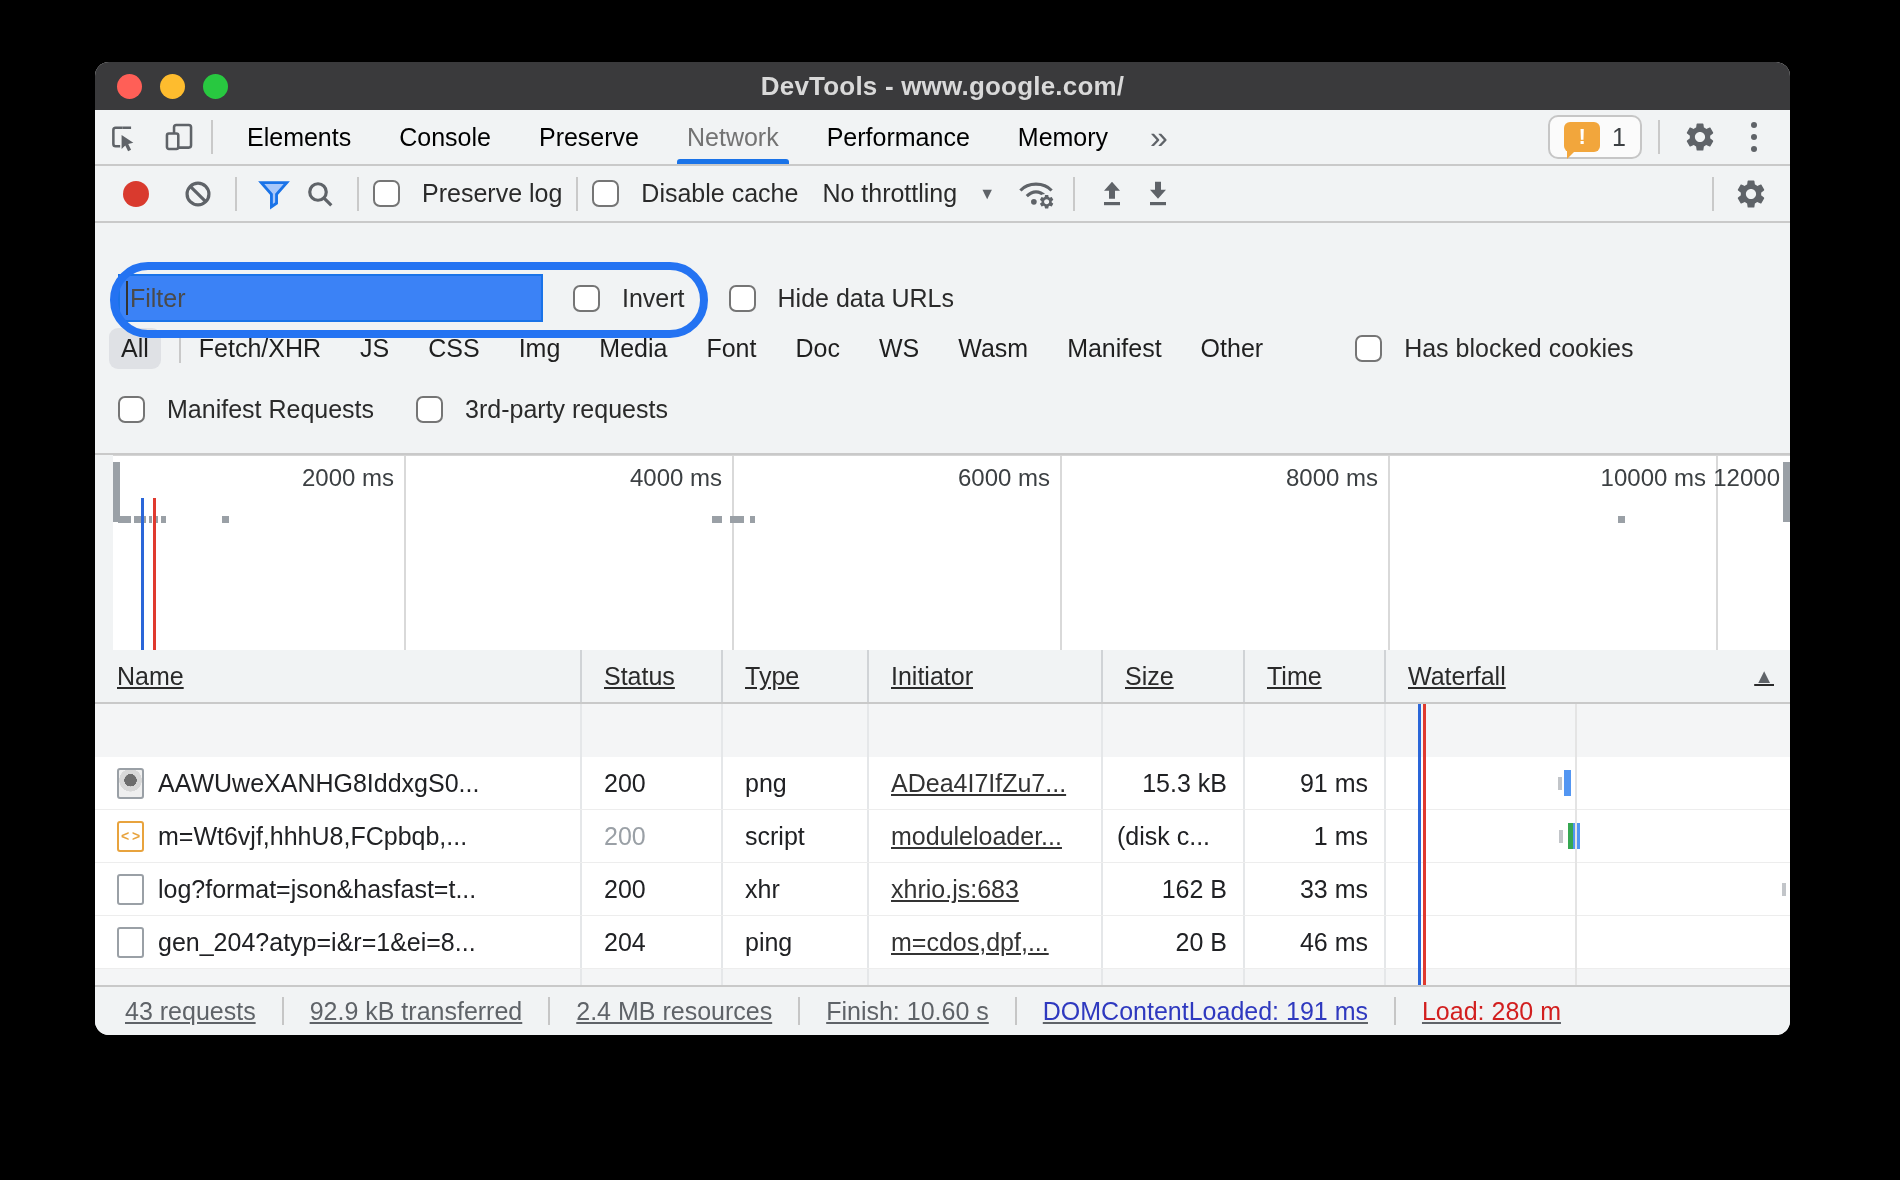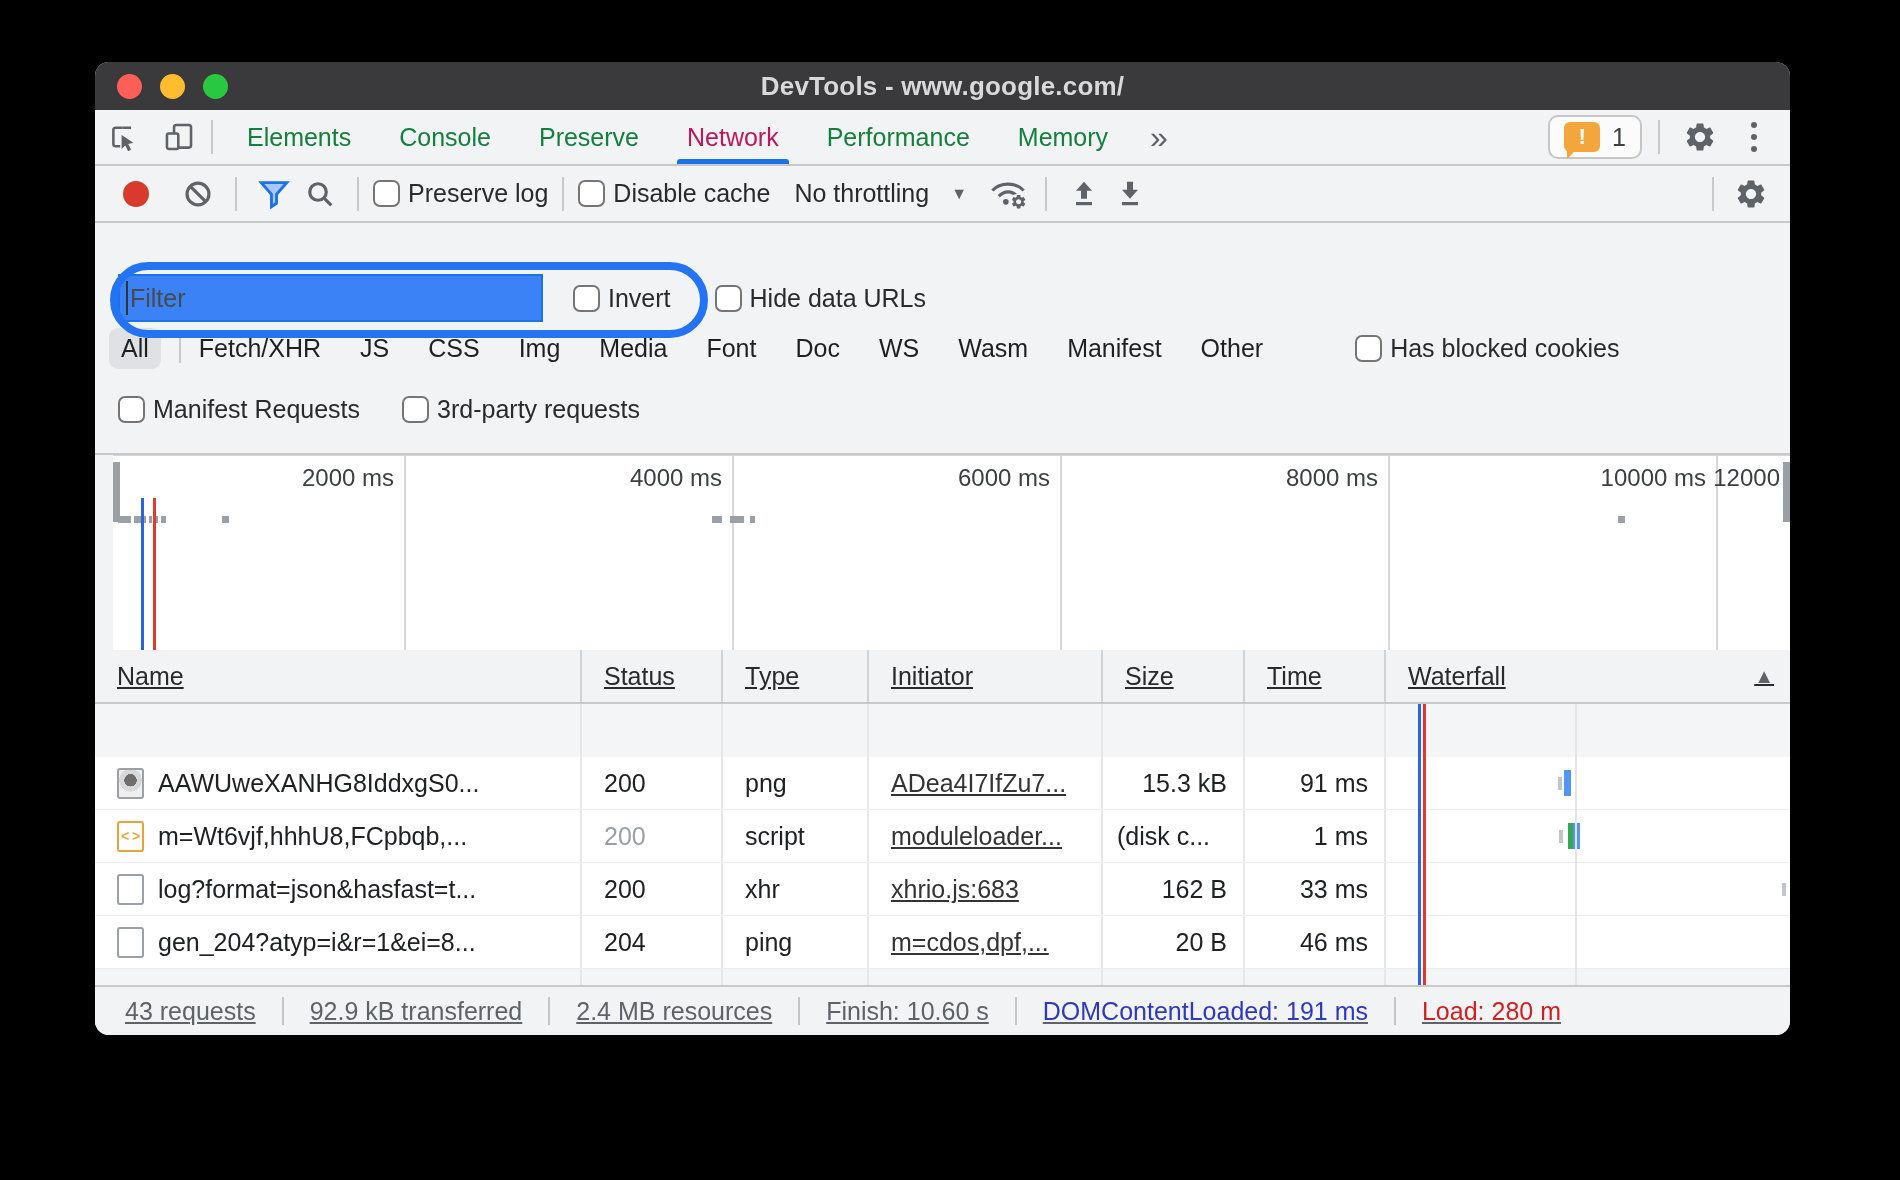--- a/index.html
+++ b/index.html
@@ -17,22 +17,22 @@
   .tl.red{ background:#ff5f57; } .tl.yellow{ background:#febc2e; } .tl.green{ background:#28c840; }
   .win-title { position:absolute; left:0; right:0; text-align:center; color:#d9d9d9;
     font-size:26px; font-weight:bold; letter-spacing:.2px; }
 
   
   .tabbar { height:56px; display:flex; align-items:stretch; border-bottom:2px solid #c9c9c9;
     background:#f1f3f4; flex:0 0 auto; position:relative; }
   .icon-btn { display:flex; align-items:center; justify-content:center; width:56px; color:#5f6368; }
   .vsep { width:2px; background:#c9c9c9; margin:10px 4px; }
   .tabs { display:flex; align-items:stretch; margin-left:6px; }
-  .tab { display:flex; align-items:center; padding:0 24px; font-size:25px; color:#15803d; position:relative; }
-  .tab.active { color:#be185d; }
+  .tab { display:flex; align-items:center; padding:0 24px; font-size:25px; color:#000000; position:relative; }
+  .tab.active { color:#737373; }
   .tab.active::after { content:""; position:absolute; left:14px; right:14px; bottom:0;
     height:5px; background:#1a73e8; border-radius:3px 3px 0 0; }
   .tab-more { display:flex; align-items:center; padding:0 18px; color:#5f6368; font-size:32px; }
   .tabbar-right { margin-left:auto; display:flex; align-items:center; padding-right:10px; }
   .err-badge { display:flex; align-items:center; gap:12px; border:2px solid #c6c6c6; border-radius:10px;
     height:44px; padding:0 14px; background:#fbfbfb; margin-right:16px; }
   .bubble { position:relative; width:36px; height:30px; background:#f2a63c; border-radius:6px;
     color:#fff; font-weight:bold; font-size:22px; display:flex; align-items:center; justify-content:center; }
   .bubble::after { content:""; position:absolute; left:3px; bottom:-7px; border:6px solid transparent;
     border-top-color:#f2a63c; border-left-color:#f2a63c; }
@@ -40,21 +40,21 @@
   .dots { display:flex; flex-direction:column; gap:6px; align-items:center; justify-content:center; width:52px; }
   .dots i { width:6px; height:6px; border-radius:50%; background:#5f6368; }
 
   
   .toolbar { height:57px; display:flex; align-items:center; border-bottom:2px solid #c9c9c9;
     background:#f1f3f4; padding:0 16px; flex:0 0 auto; }
   .record-dot { width:26px; height:26px; border-radius:50%; background:#d93a2e; margin:0 26px 0 12px; }
   .tool-ic { display:flex; align-items:center; justify-content:center; width:46px; color:#5f6368; }
   .tb-sep { width:2px; height:34px; background:#c9c9c9; margin:0 14px; }
   .cb { width:27px; height:27px; border:2.5px solid #757575; border-radius:7px; background:#fff; flex:0 0 auto; }
-  .cb-row { display:flex; align-items:center; gap:8px; font-size:25px; color:#2a2a2a; white-space:nowrap; }
+  .cb-row { display:flex; align-items:center; gap:22px; font-size:25px; color:#2a2a2a; white-space:nowrap; }
   .throttle { display:flex; align-items:center; gap:22px; margin:0 18px 0 24px; font-size:25px; color:#2a2a2a; }
   .dd-arrow { font-size:16px; color:#5f6368; }
   .flex-spacer { flex:1; }
 
   
   .filters { background:#f1f3f4; border-bottom:2px solid #c9c9c9; flex:0 0 auto; height:232px; }
   .filter-row { position:relative; display:flex; align-items:center; padding-top:50px; padding-left:23px; height:100px; }
   .annotation-ring { position:absolute; left:15px; top:39px; width:598px; height:76px;
     border:8px solid #2473f2; border-radius:38px; pointer-events:none; z-index:3; }
   .filter-input-wrap { position:relative; width:425px; height:48px; background:#3b82f6;

